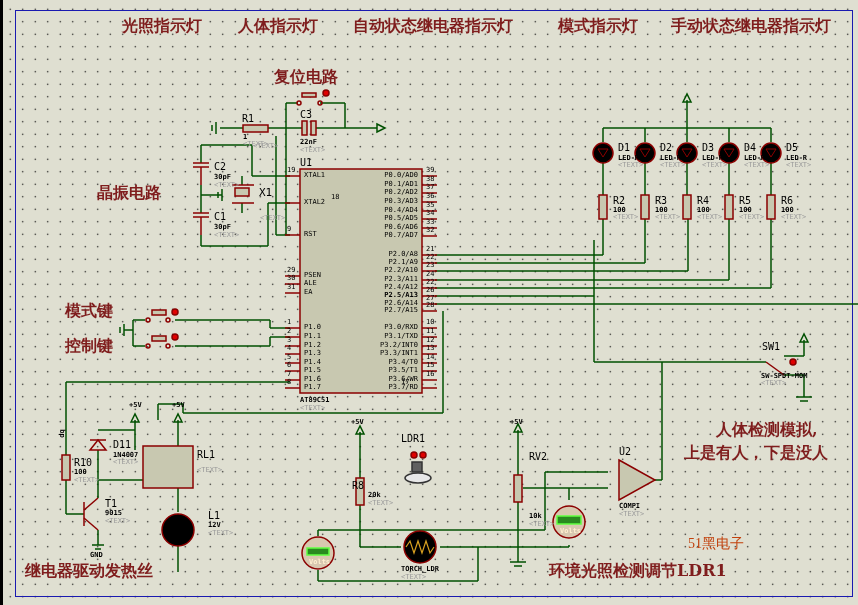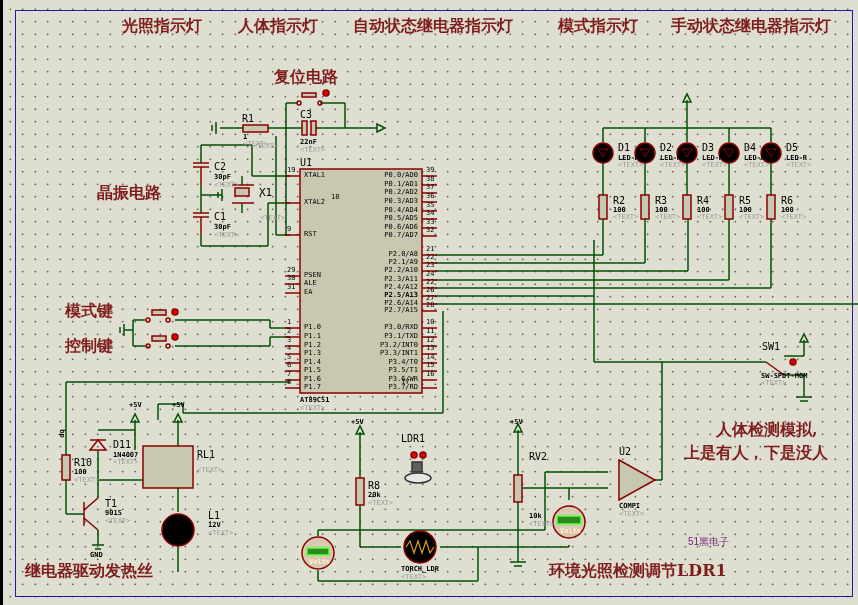--- a/index.html
+++ b/index.html
@@ -13,21 +13,21 @@
   }
   #canvas { position: absolute; left: 0; top: 0; }
   .left-edge { position: absolute; left: 0; top: 0; width: 3px; height: 605px; background: #000; }
   .sheet { position: absolute; left: 15px; top: 10px; width: 838px; height: 587px; border: 1px solid #1a1ab0; box-sizing: border-box; }
   .title-cn { position: absolute; color: #7f1d1d; font-family: "DejaVu Serif", serif; font-weight: bold; font-size: 16px; white-space: nowrap; line-height: 1; text-align: center; }
   .lbl { position: absolute; font-family: "DejaVu Sans Mono", monospace; font-size: 10px; color: #000; white-space: nowrap; line-height: 1; }
   .lbl.big { font-size: 11px; }
   .sub { position: absolute; font-family: "DejaVu Sans Mono", monospace; font-size: 7px; color: #000; white-space: nowrap; line-height: 1; font-weight: bold; }
   .txt { position: absolute; font-family: "DejaVu Sans Mono", monospace; font-size: 7px; color: #9a9a9a; white-space: nowrap; line-height: 1; }
   .pin { position: absolute; font-family: "DejaVu Sans Mono", monospace; font-size: 7px; color: #000; white-space: nowrap; line-height: 1; }
-  .brand { position: absolute; color: #701a75; font-family: Liberation Sans, sans-serif; font-size: 10px; white-space: nowrap; }
+  .brand { position: absolute; color: #c2410c; font-family: Liberation Serif, serif; font-size: 14px; white-space: nowrap; }
 </style>
 </head>
 <body>
 
 <div class="left-edge"></div>
 <div class="sheet"></div>
 
 <svg id="canvas" width="858" height="605">
   <g stroke="#005000" stroke-width="1.5" fill="none">
 
@@ -416,21 +416,21 @@
 <div class="sub" style="left:90px;top:552px;">GND</div>
 <div class="lbl" style="left:208px;top:511px;">L1</div>
 <div class="sub" style="left:208px;top:522px;">12V</div>
 <div class="txt" style="left:208px;top:530px;">&lt;TEXT&gt;</div>
 <div class="sub" style="left:129px;top:402px;">+5V</div>
 <div class="sub" style="left:172px;top:402px;">+5V</div>
 <div class="sub" style="left:351px;top:419px;">+5V</div>
 <div class="sub" style="left:510px;top:419px;">+5V</div>
 
 <div class="lbl" style="left:401px;top:434px;">LDR1</div>
-<div class="lbl" style="left:368px;top:481px;">R8</div>
+<div class="lbl" style="left:352px;top:481px;">R8</div>
 <div class="sub" style="left:368px;top:492px;">20k</div>
 <div class="txt" style="left:368px;top:500px;">&lt;TEXT&gt;</div>
 <div class="sub" style="left:401px;top:566px;">TORCH_LDR</div>
 <div class="txt" style="left:401px;top:574px;">&lt;TEXT&gt;</div>
 <div class="sub" style="left:309px;top:559px;color:#fff0d0;">Volts</div>
 <div class="sub" style="left:560px;top:528px;color:#fff0d0;">Volts</div>
 <div class="lbl" style="left:529px;top:452px;">RV2</div>
 <div class="sub" style="left:529px;top:513px;">10k</div>
 <div class="txt" style="left:529px;top:521px;">&lt;TEXT&gt;</div>
 <div class="lbl" style="left:619px;top:447px;">U2</div>

